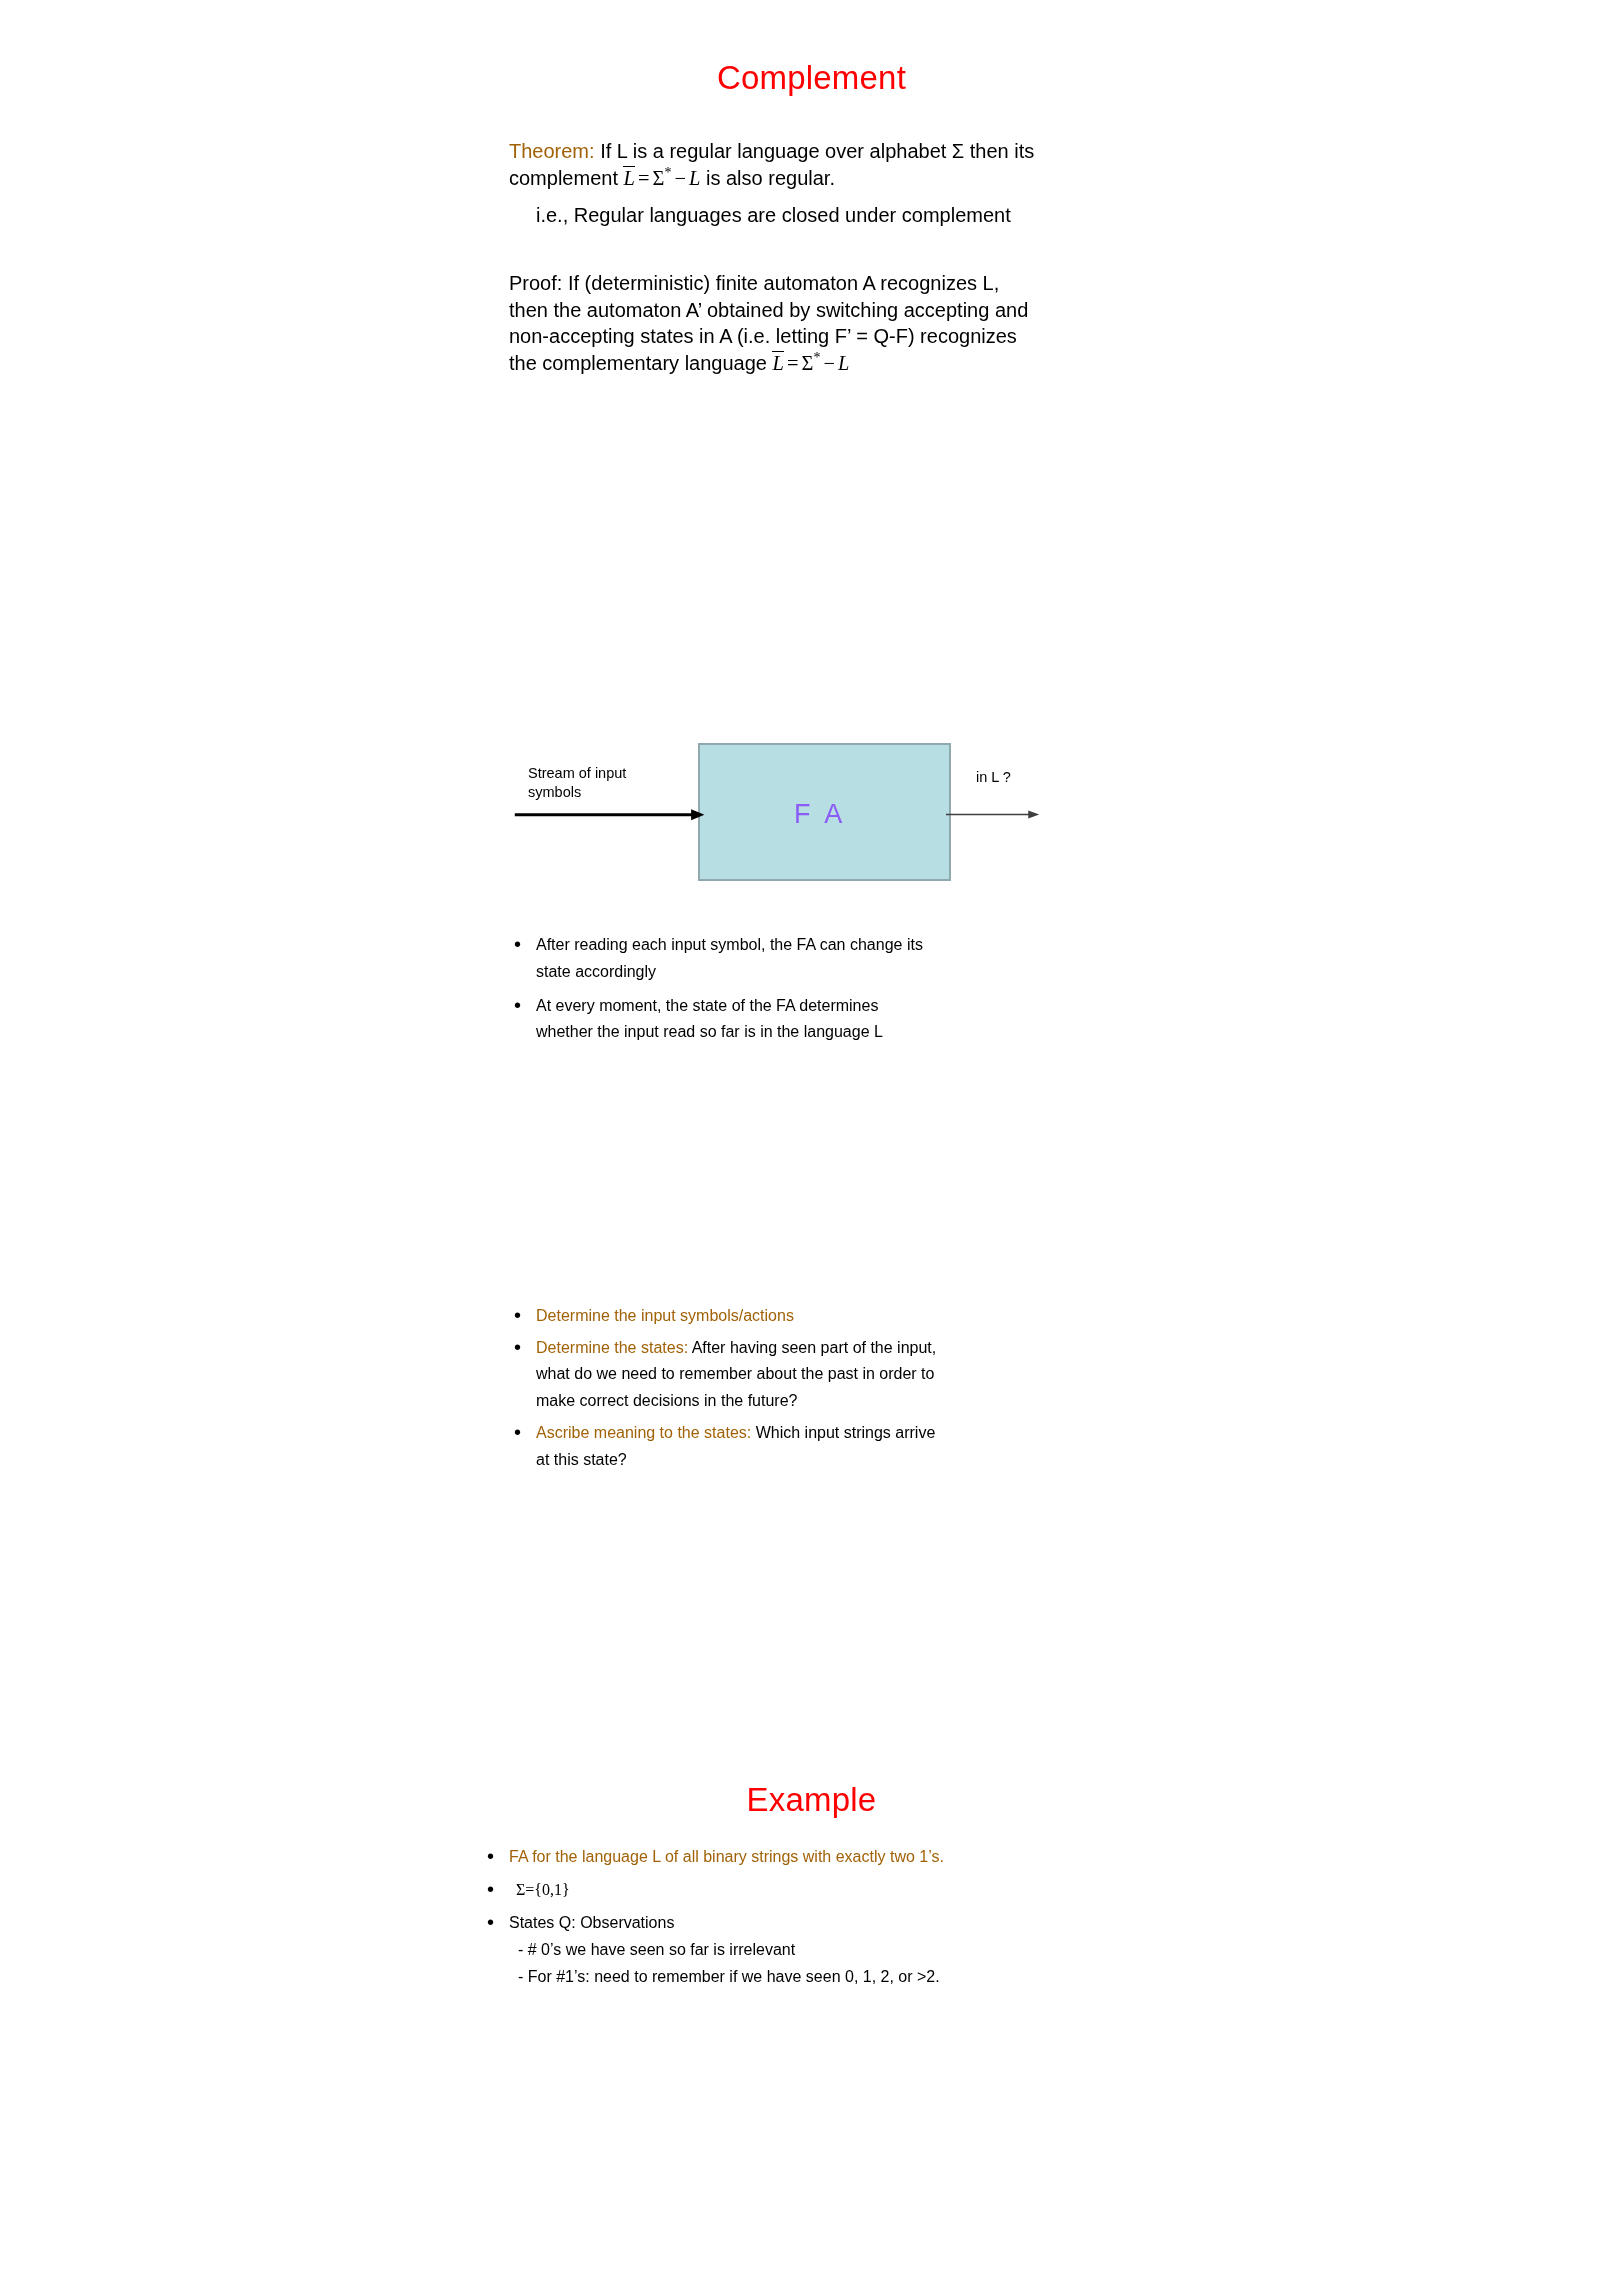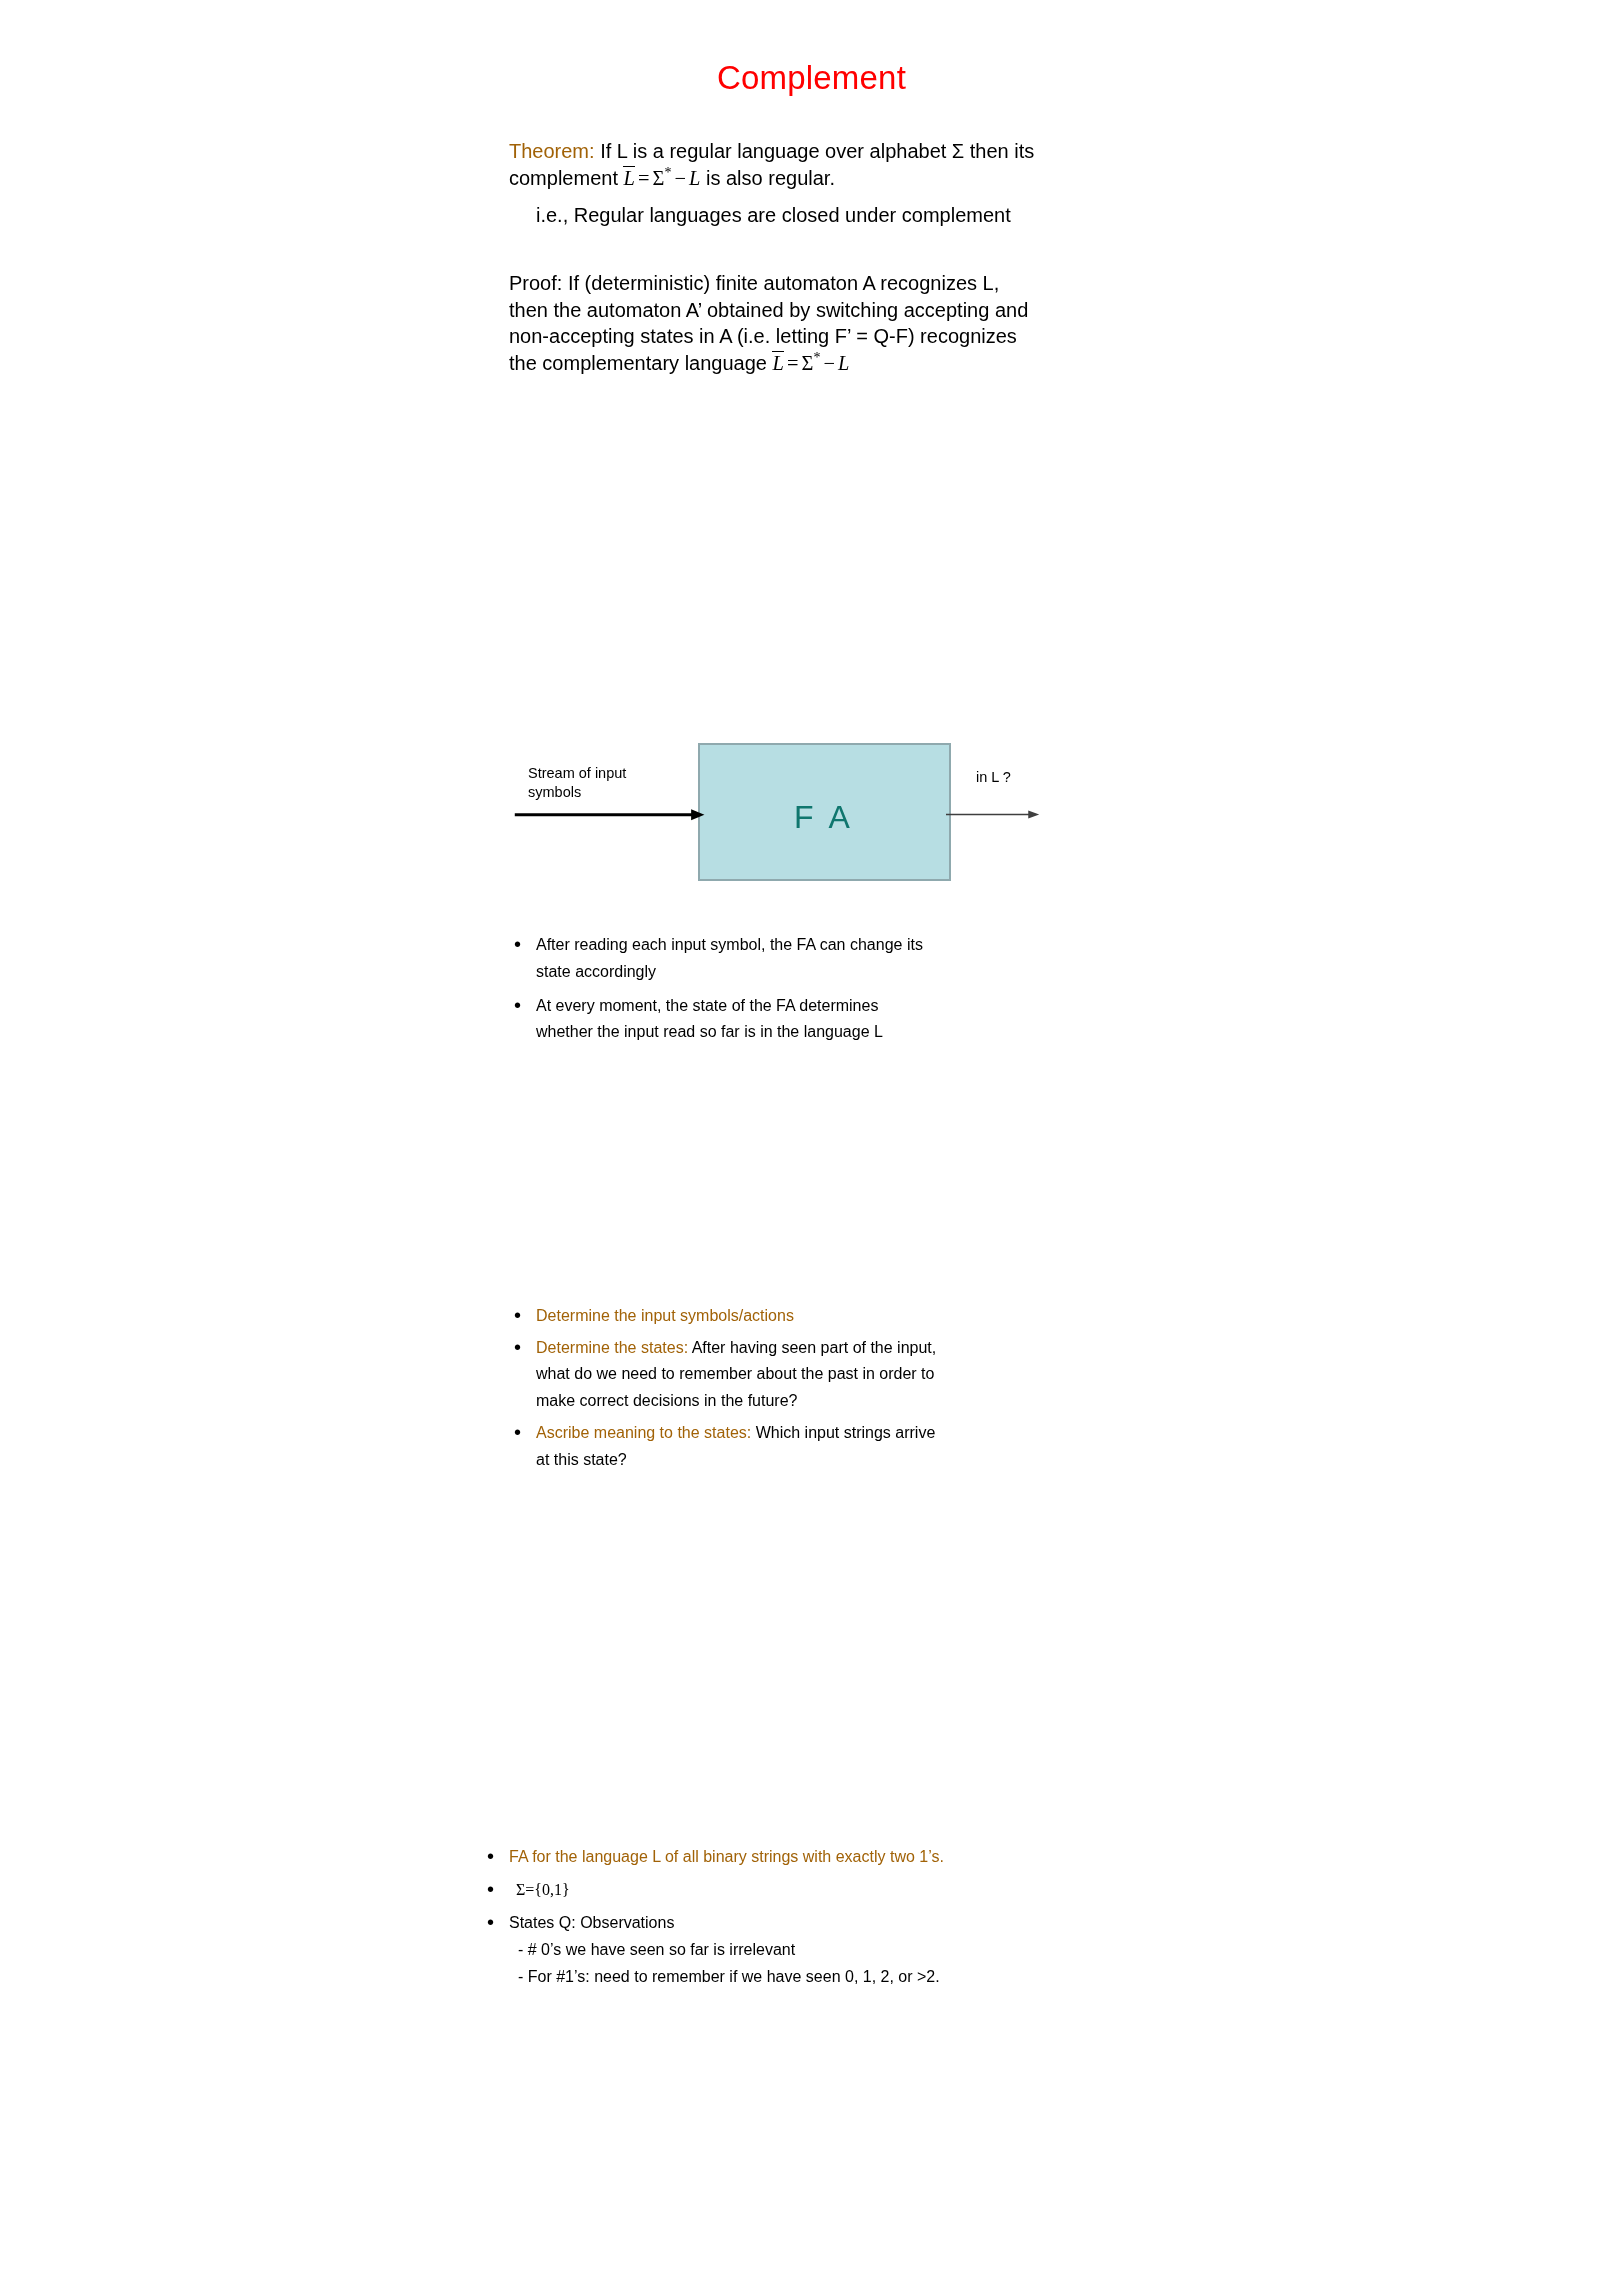--- a/index.html
+++ b/index.html
@@ -87,23 +87,23 @@
   }
   
   .fa-box {
     position: absolute;
     background: #b7dee3;
     border: 2px solid #8fa9ae;
     box-sizing: border-box;
   }
   .fa-label {
     position: absolute;
-    font-size: 32px;
+    font-size: 27px;
     letter-spacing: 3.9px;
-    color: #0f766e;
+    color: #8b5cf6;
     white-space: nowrap;
   }
   .diag-text {
     position: absolute;
     font-size: 14.5px;
     line-height: 19.6px;
     color: #000000;
     white-space: nowrap;
   }
   .arrow-svg { position: absolute; }
@@ -171,20 +171,21 @@
   </div>
   <div class="bullet-row" style="left:536px; top:1360px;">what do we need to remember about the past in order to</div>
   <div class="bullet-row" style="left:536px; top:1387px;">make correct decisions in the future?</div>
 
   <div class="bullet-dot blue" style="left:514px; top:1419px;">•</div>
   <div class="bullet-row" style="left:536px; top:1419px;">
     <span class="blue">Ascribe meaning to the states:</span><span> Which input strings arrive</span>
   </div>
   <div class="bullet-row" style="left:536px; top:1446px;">at this state?</div>
 
+  <div class="slide-title" style="top:1781px;">Example</div>
 
   <div class="bullet-dot blue" style="left:487px; top:1843px;">•</div>
   <div class="bullet-row blue" style="left:509px; top:1843px;">FA for the language L of all binary strings with exactly two 1’s.</div>
 
   <div class="bullet-dot" style="left:487px; top:1876px;">•</div>
   <div class="bullet-row mathr" style="left:516px; top:1876px;">Σ={0,1}</div>
 
   <div class="bullet-dot" style="left:487px; top:1909px;">•</div>
   <div class="bullet-row" style="left:509px; top:1909px;">States Q: Observations</div>
   <div class="bullet-row" style="left:518px; top:1936px;">- # 0’s we have seen so far is irrelevant</div>

